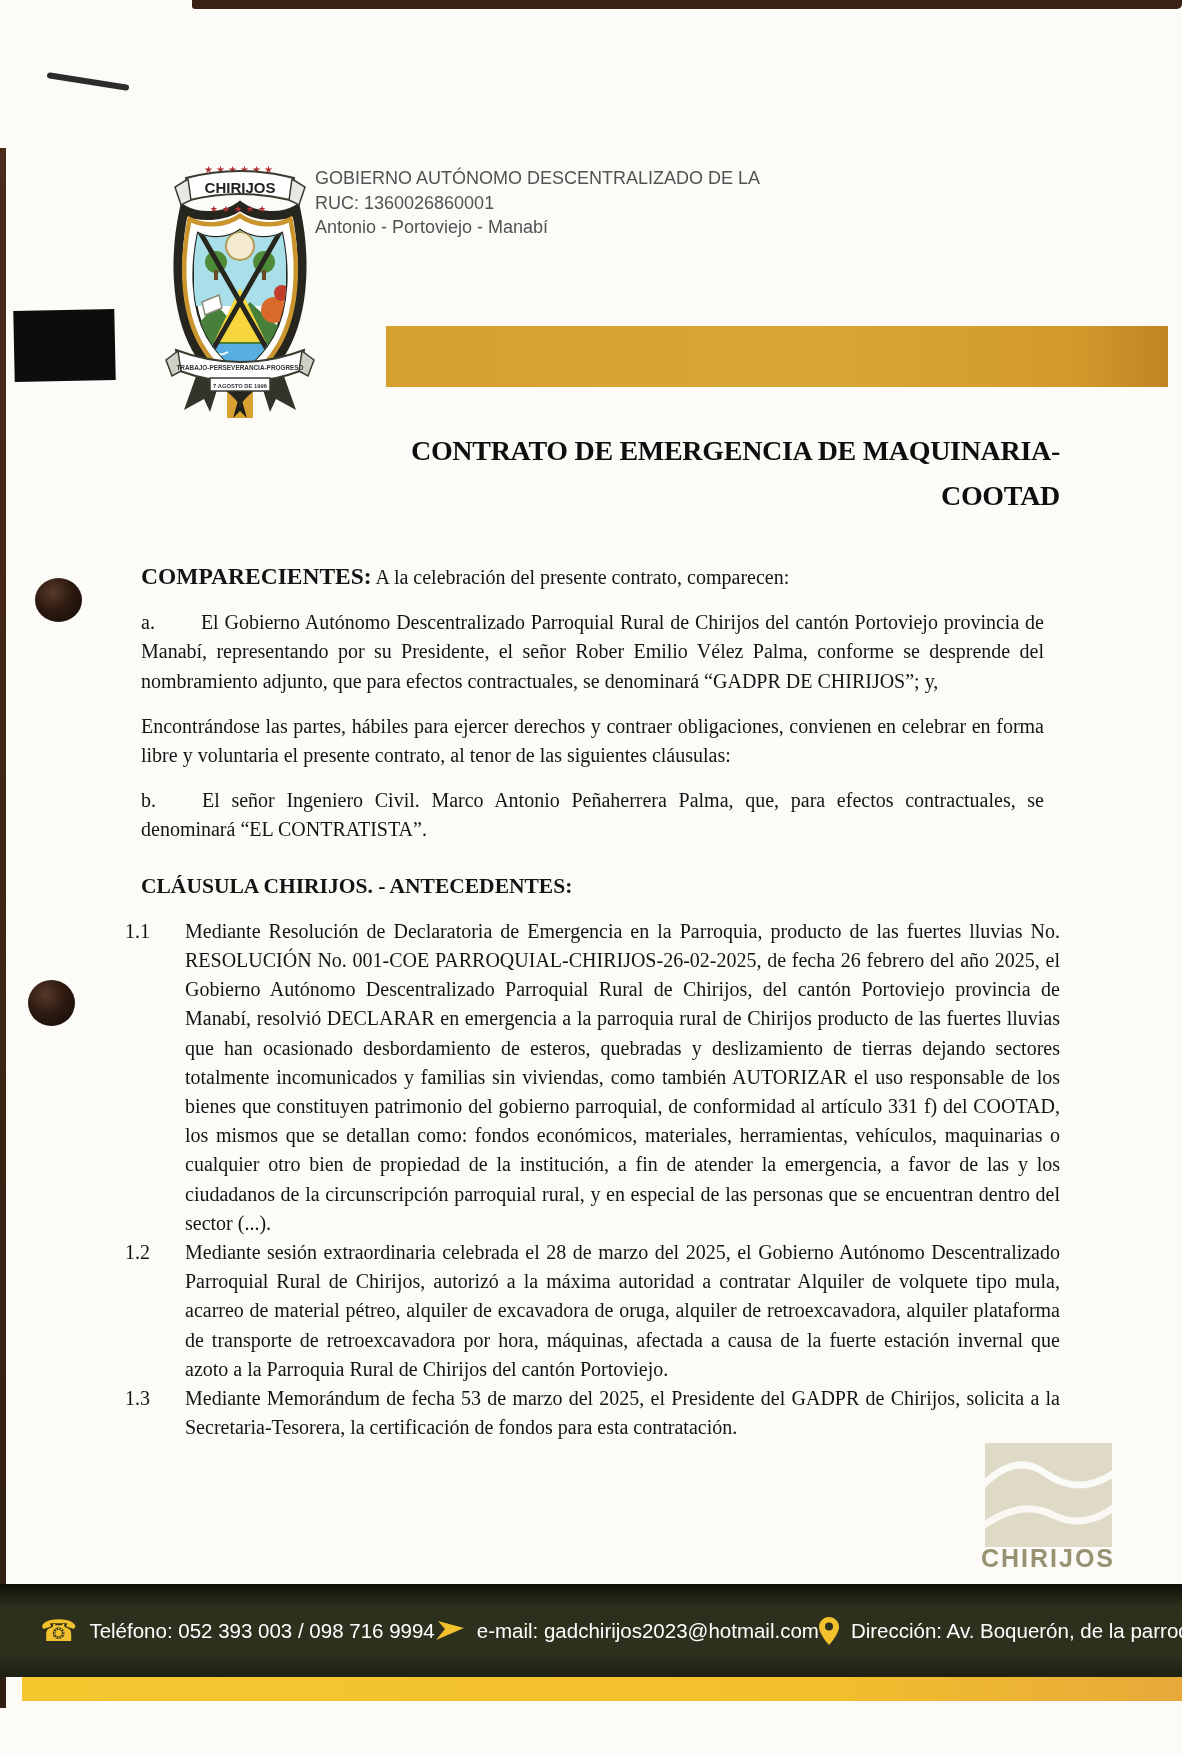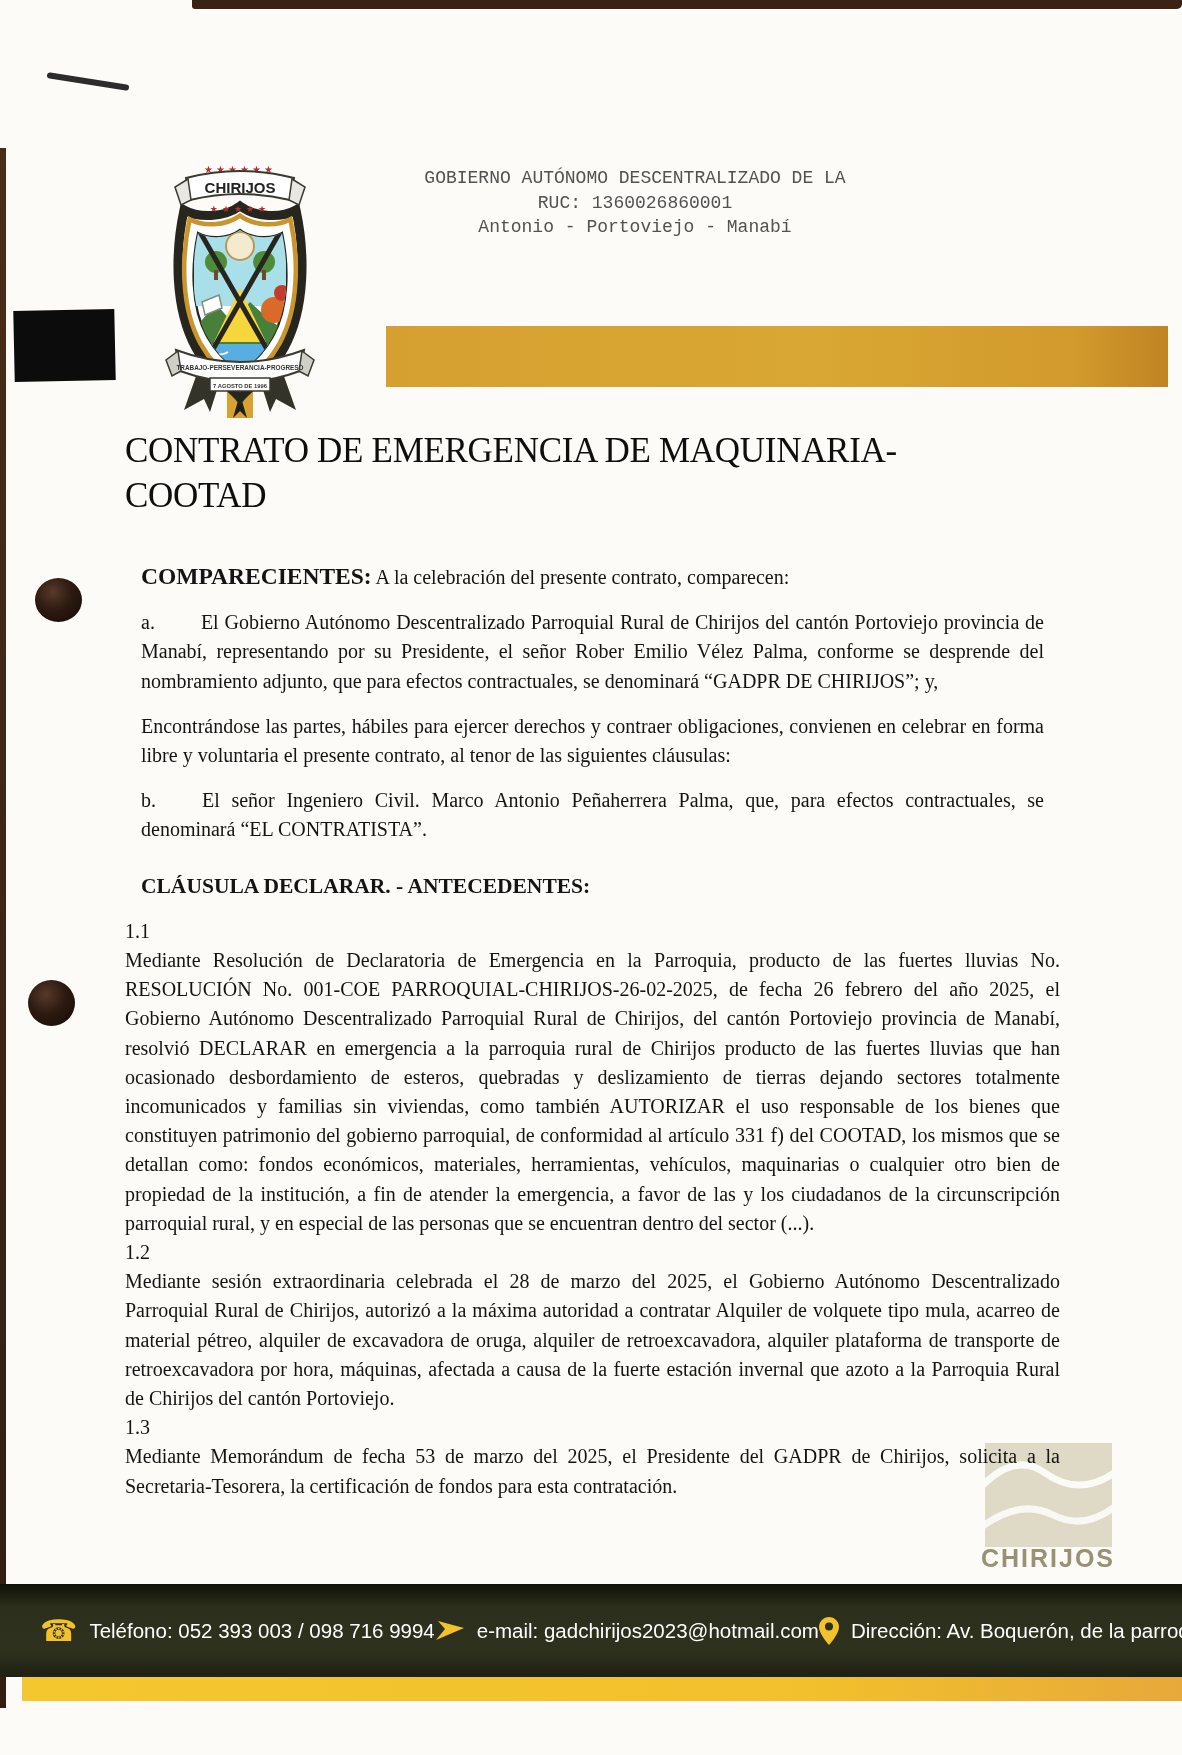--- a/index.html
+++ b/index.html
@@ -12,37 +12,37 @@
               background:linear-gradient(180deg,#4a2c1a,#311e12);}
   .pen-stroke{position:absolute;left:47px;top:72px;width:83px;height:6px;background:#2c2c2c;
               border-radius:4px;transform:rotate(9deg);transform-origin:left center;}
   .black-rect{position:absolute;left:14px;top:310px;width:101px;height:71px;background:#0c0c0c;transform:rotate(-1.2deg);}
   .punch{position:absolute;border-radius:50%;
          background:radial-gradient(circle at 38% 32%,#57392a 0%,#2d1a10 45%,#120a06 100%);}
   .punch-1{left:35px;top:578px;width:47px;height:44px;}
   .punch-2{left:28px;top:980px;width:47px;height:46px;}
 
   
-  .hdr{position:absolute;right:227px;top:166px;width:640px;text-align:center;
-       font-family:Liberation Mono, monospace;font-size:18px;line-height:24.5px;color:#525252;}
+  .hdr{position:absolute;right:227px;top:166px;width:640px;text-align:left;
+       font-family:Liberation Sans, sans-serif;font-size:18px;line-height:24.5px;color:#525252;}
   .gold-bar{position:absolute;left:386px;top:326px;width:782px;height:61px;
             background:linear-gradient(90deg,#d6a030 0%,#d9a733 55%,#d29a2c 88%,#c08423 100%);}
   .crest{position:absolute;left:150px;top:160px;}
 
   
-  .title{position:absolute;left:125px;top:428px;width:935px;text-align:left;
-         font-weight:normal;font-size:35px;line-height:45px;letter-spacing:-.3px;color:#0e0e0e;}
+  .title{position:absolute;left:125px;top:428px;width:935px;text-align:right;
+         font-weight:bold;font-size:28px;line-height:45px;letter-spacing:-.3px;color:#0e0e0e;}
 
   
   .body{position:absolute;left:125px;top:546px;width:935px;z-index:2;
         font-size:20px;line-height:29.2px;text-align:justify;}
   .body p{margin:16px;}
   .sec-head{font-weight:bold;font-size:23.5px;}
   .tabgap{display:inline-block;width:46px;}
-  .numrow{display:flex;flex-direction:column;}
+  .numrow{display:flex;}
   .num{width:60px;flex:none;}
   .ntext{flex:1;text-align:justify;}
   .clausula-head{margin-top:27px !important;font-weight:bold;font-size:21.5px;}
 
   
   .stamp{position:absolute;left:985px;top:1443px;width:127px;height:104px;z-index:1;
          background:rgba(203,197,166,.62);}
   .stamp-caption{position:absolute;left:978px;top:1544px;width:140px;z-index:1;text-align:center;
          font-family:"Liberation Sans",sans-serif;font-weight:bold;font-size:25px;letter-spacing:2px;
          color:rgba(146,140,106,.95);}
@@ -135,21 +135,21 @@
   <div class="body">
     <p><span class="sec-head">COMPARECIENTES:</span>
         <span>A la celebración del presente contrato, comparecen:</span></p>
 
     <p><span>a.</span><span class="tabgap"></span><span>El Gobierno Autónomo Descentralizado Parroquial Rural de Chirijos del cantón Portoviejo provincia de Manabí, representando por su Presidente, el señor Rober Emilio Vélez Palma, conforme se desprende del nombramiento adjunto, que para efectos contractuales, se denominará “GADPR DE CHIRIJOS”; y,</span></p>
 
     <p>Encontrándose las partes, hábiles para ejercer derechos y contraer obligaciones, convienen en celebrar en forma libre y voluntaria el presente contrato, al tenor de las siguientes cláusulas:</p>
 
     <p><span>b.</span><span class="tabgap"></span><span>El señor Ingeniero Civil. Marco Antonio Peñaherrera Palma, que, para efectos contractuales, se denominará “EL CONTRATISTA”.</span></p>
 
-    <p class="clausula-head">CLÁUSULA DECLARAR. - ANTECEDENTES:</p>
+    <p class="clausula-head">CLÁUSULA CHIRIJOS. - ANTECEDENTES:</p>
 
     <div class="numrow">
       <div class="num">1.1</div>
       <div class="ntext">Mediante Resolución de Declaratoria de Emergencia en la Parroquia, producto de las fuertes lluvias No. RESOLUCIÓN No. 001-COE PARROQUIAL-CHIRIJOS-26-02-2025, de fecha 26 febrero del año 2025, el Gobierno Autónomo Descentralizado Parroquial Rural de Chirijos, del cantón Portoviejo provincia de Manabí, resolvió DECLARAR en emergencia a la parroquia rural de Chirijos producto de las fuertes lluvias que han ocasionado desbordamiento de esteros, quebradas y deslizamiento de tierras dejando sectores totalmente incomunicados y familias sin viviendas, como también AUTORIZAR el uso responsable de los bienes que constituyen patrimonio del gobierno parroquial, de conformidad al artículo 331 f) del COOTAD, los mismos que se detallan como: fondos económicos, materiales, herramientas, vehículos, maquinarias o cualquier otro bien de propiedad de la institución, a fin de atender la emergencia, a favor de las y los ciudadanos de la circunscripción parroquial rural, y en especial de las personas que se encuentran dentro del sector (...).</div>
     </div>
     <div class="numrow">
       <div class="num">1.2</div>
       <div class="ntext">Mediante sesión extraordinaria celebrada el 28 de marzo del 2025, el Gobierno Autónomo Descentralizado Parroquial Rural de Chirijos, autorizó a la máxima autoridad a contratar Alquiler de volquete tipo mula, acarreo de material pétreo, alquiler de excavadora de oruga, alquiler de retroexcavadora, alquiler plataforma de transporte de retroexcavadora por hora, máquinas, afectada a causa de la fuerte estación invernal que azoto a la Parroquia Rural de Chirijos del cantón Portoviejo.</div>
     </div>
     <div class="numrow">

